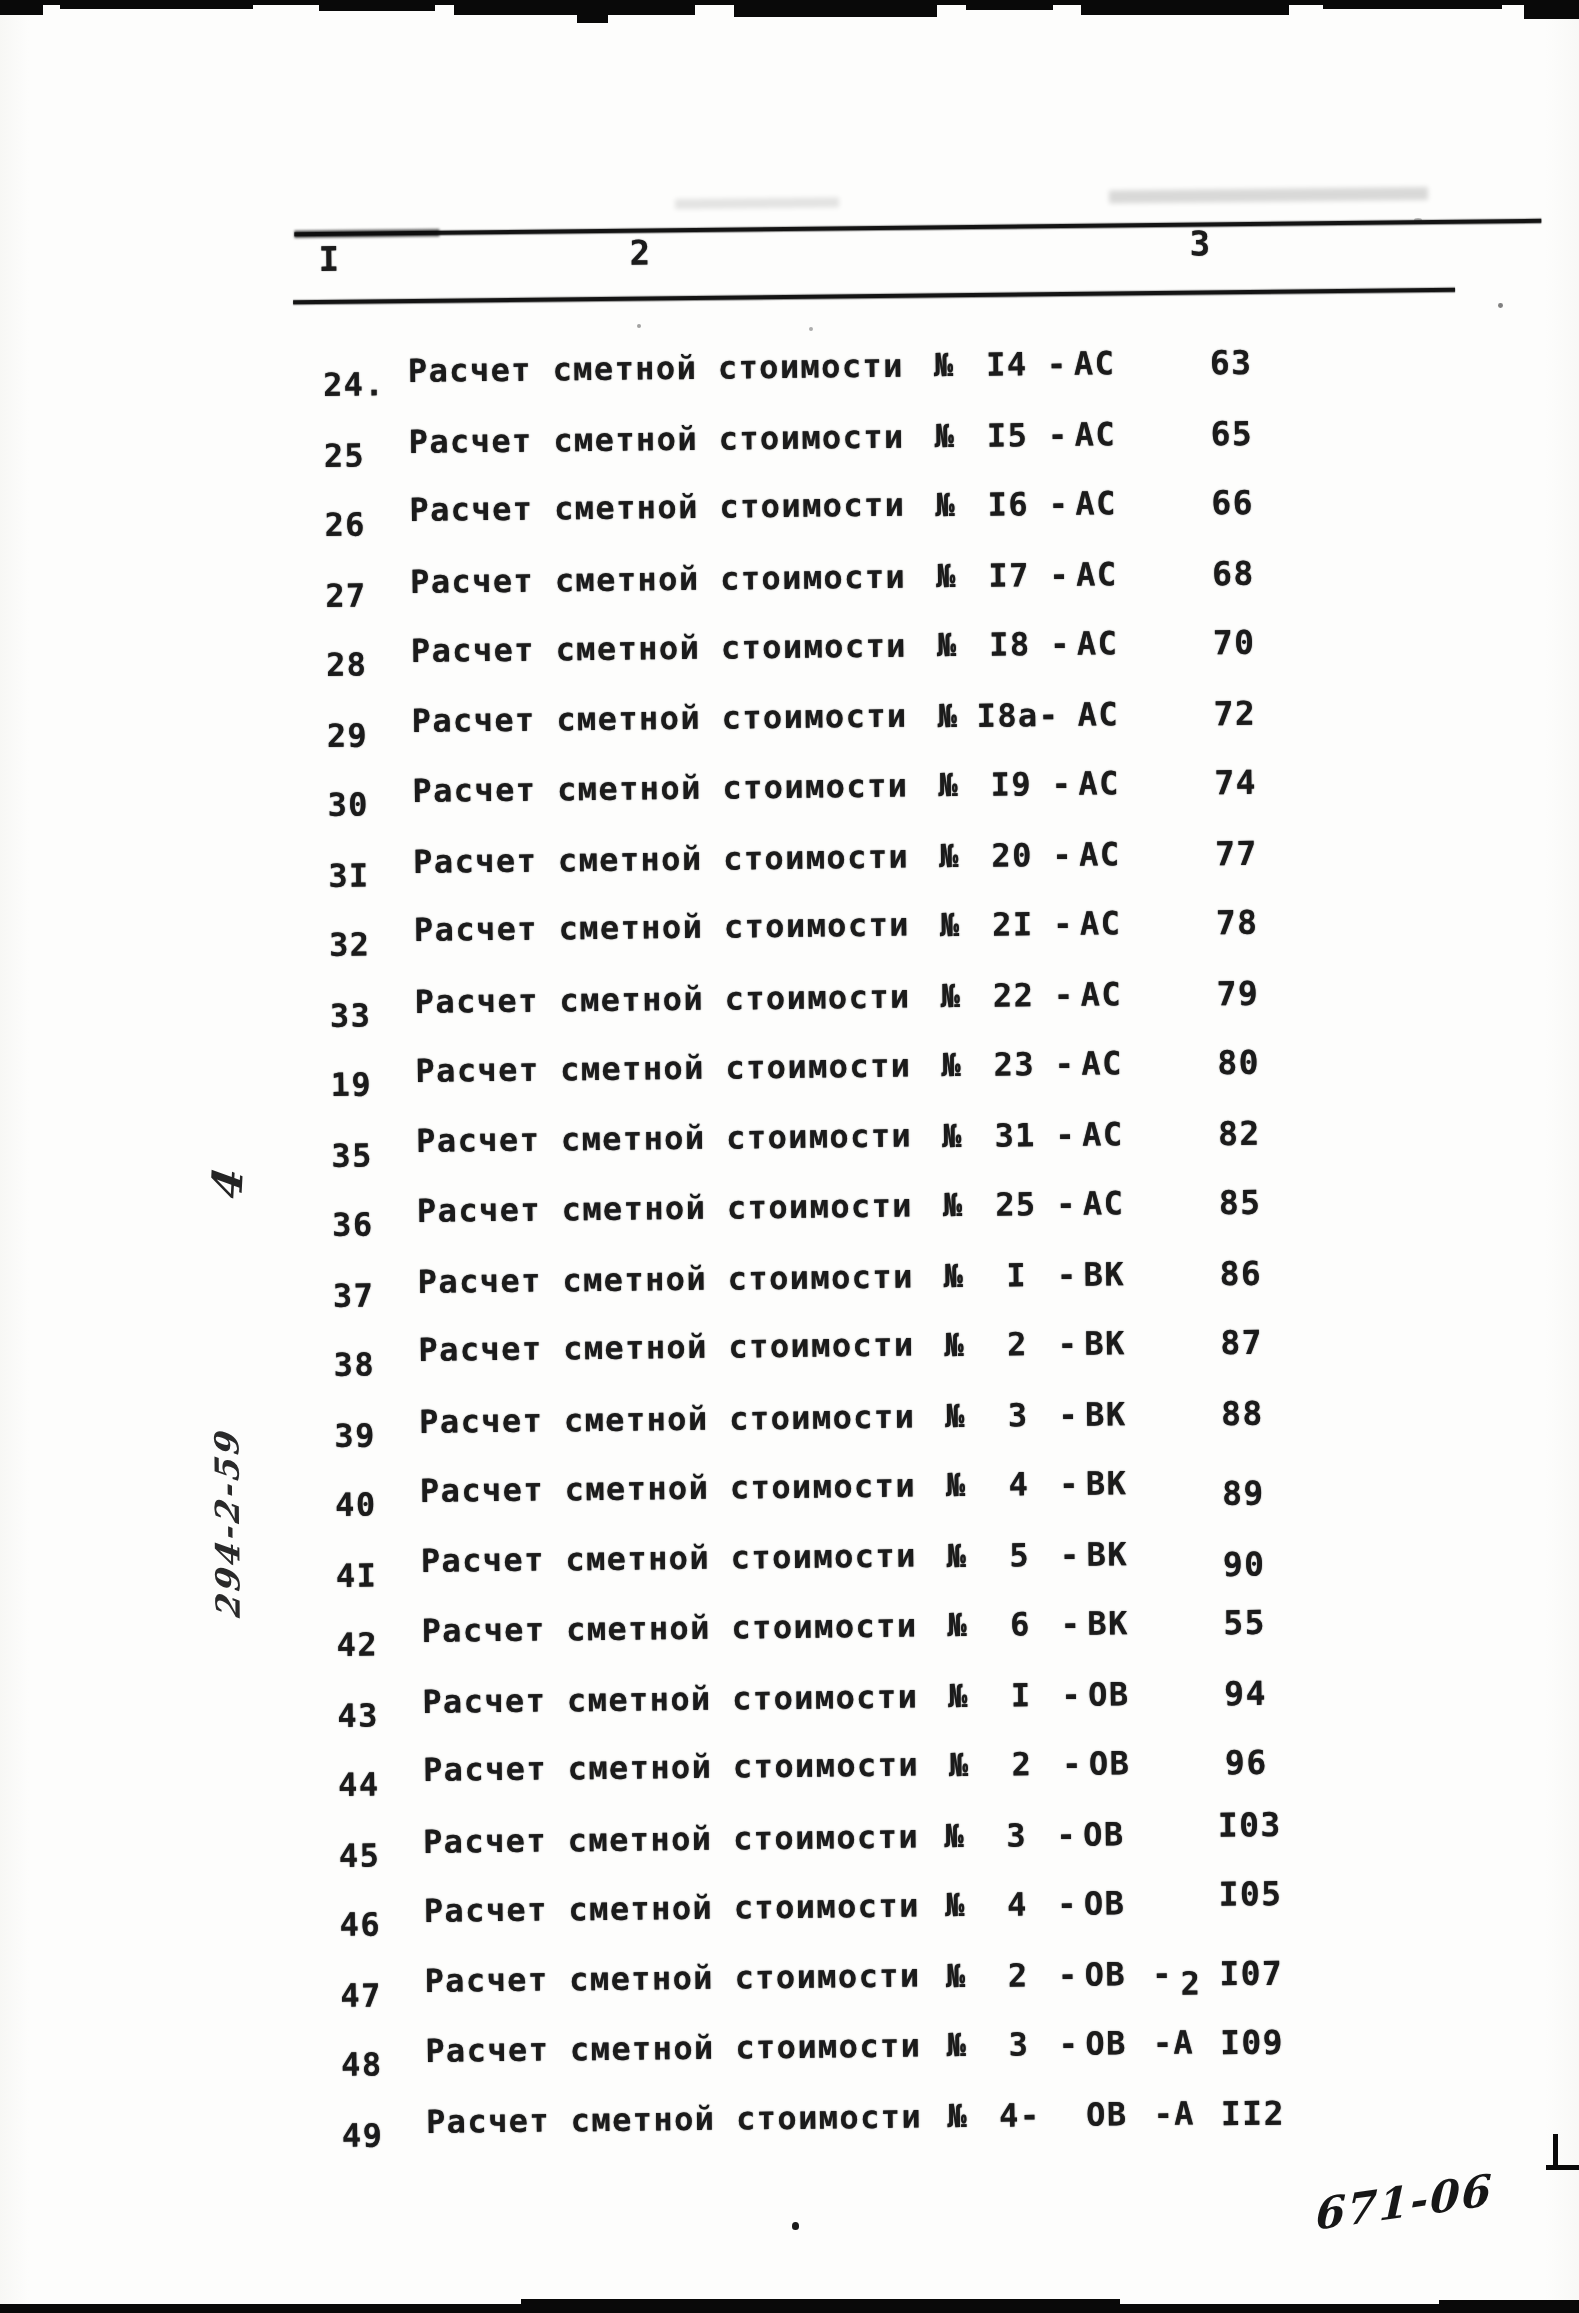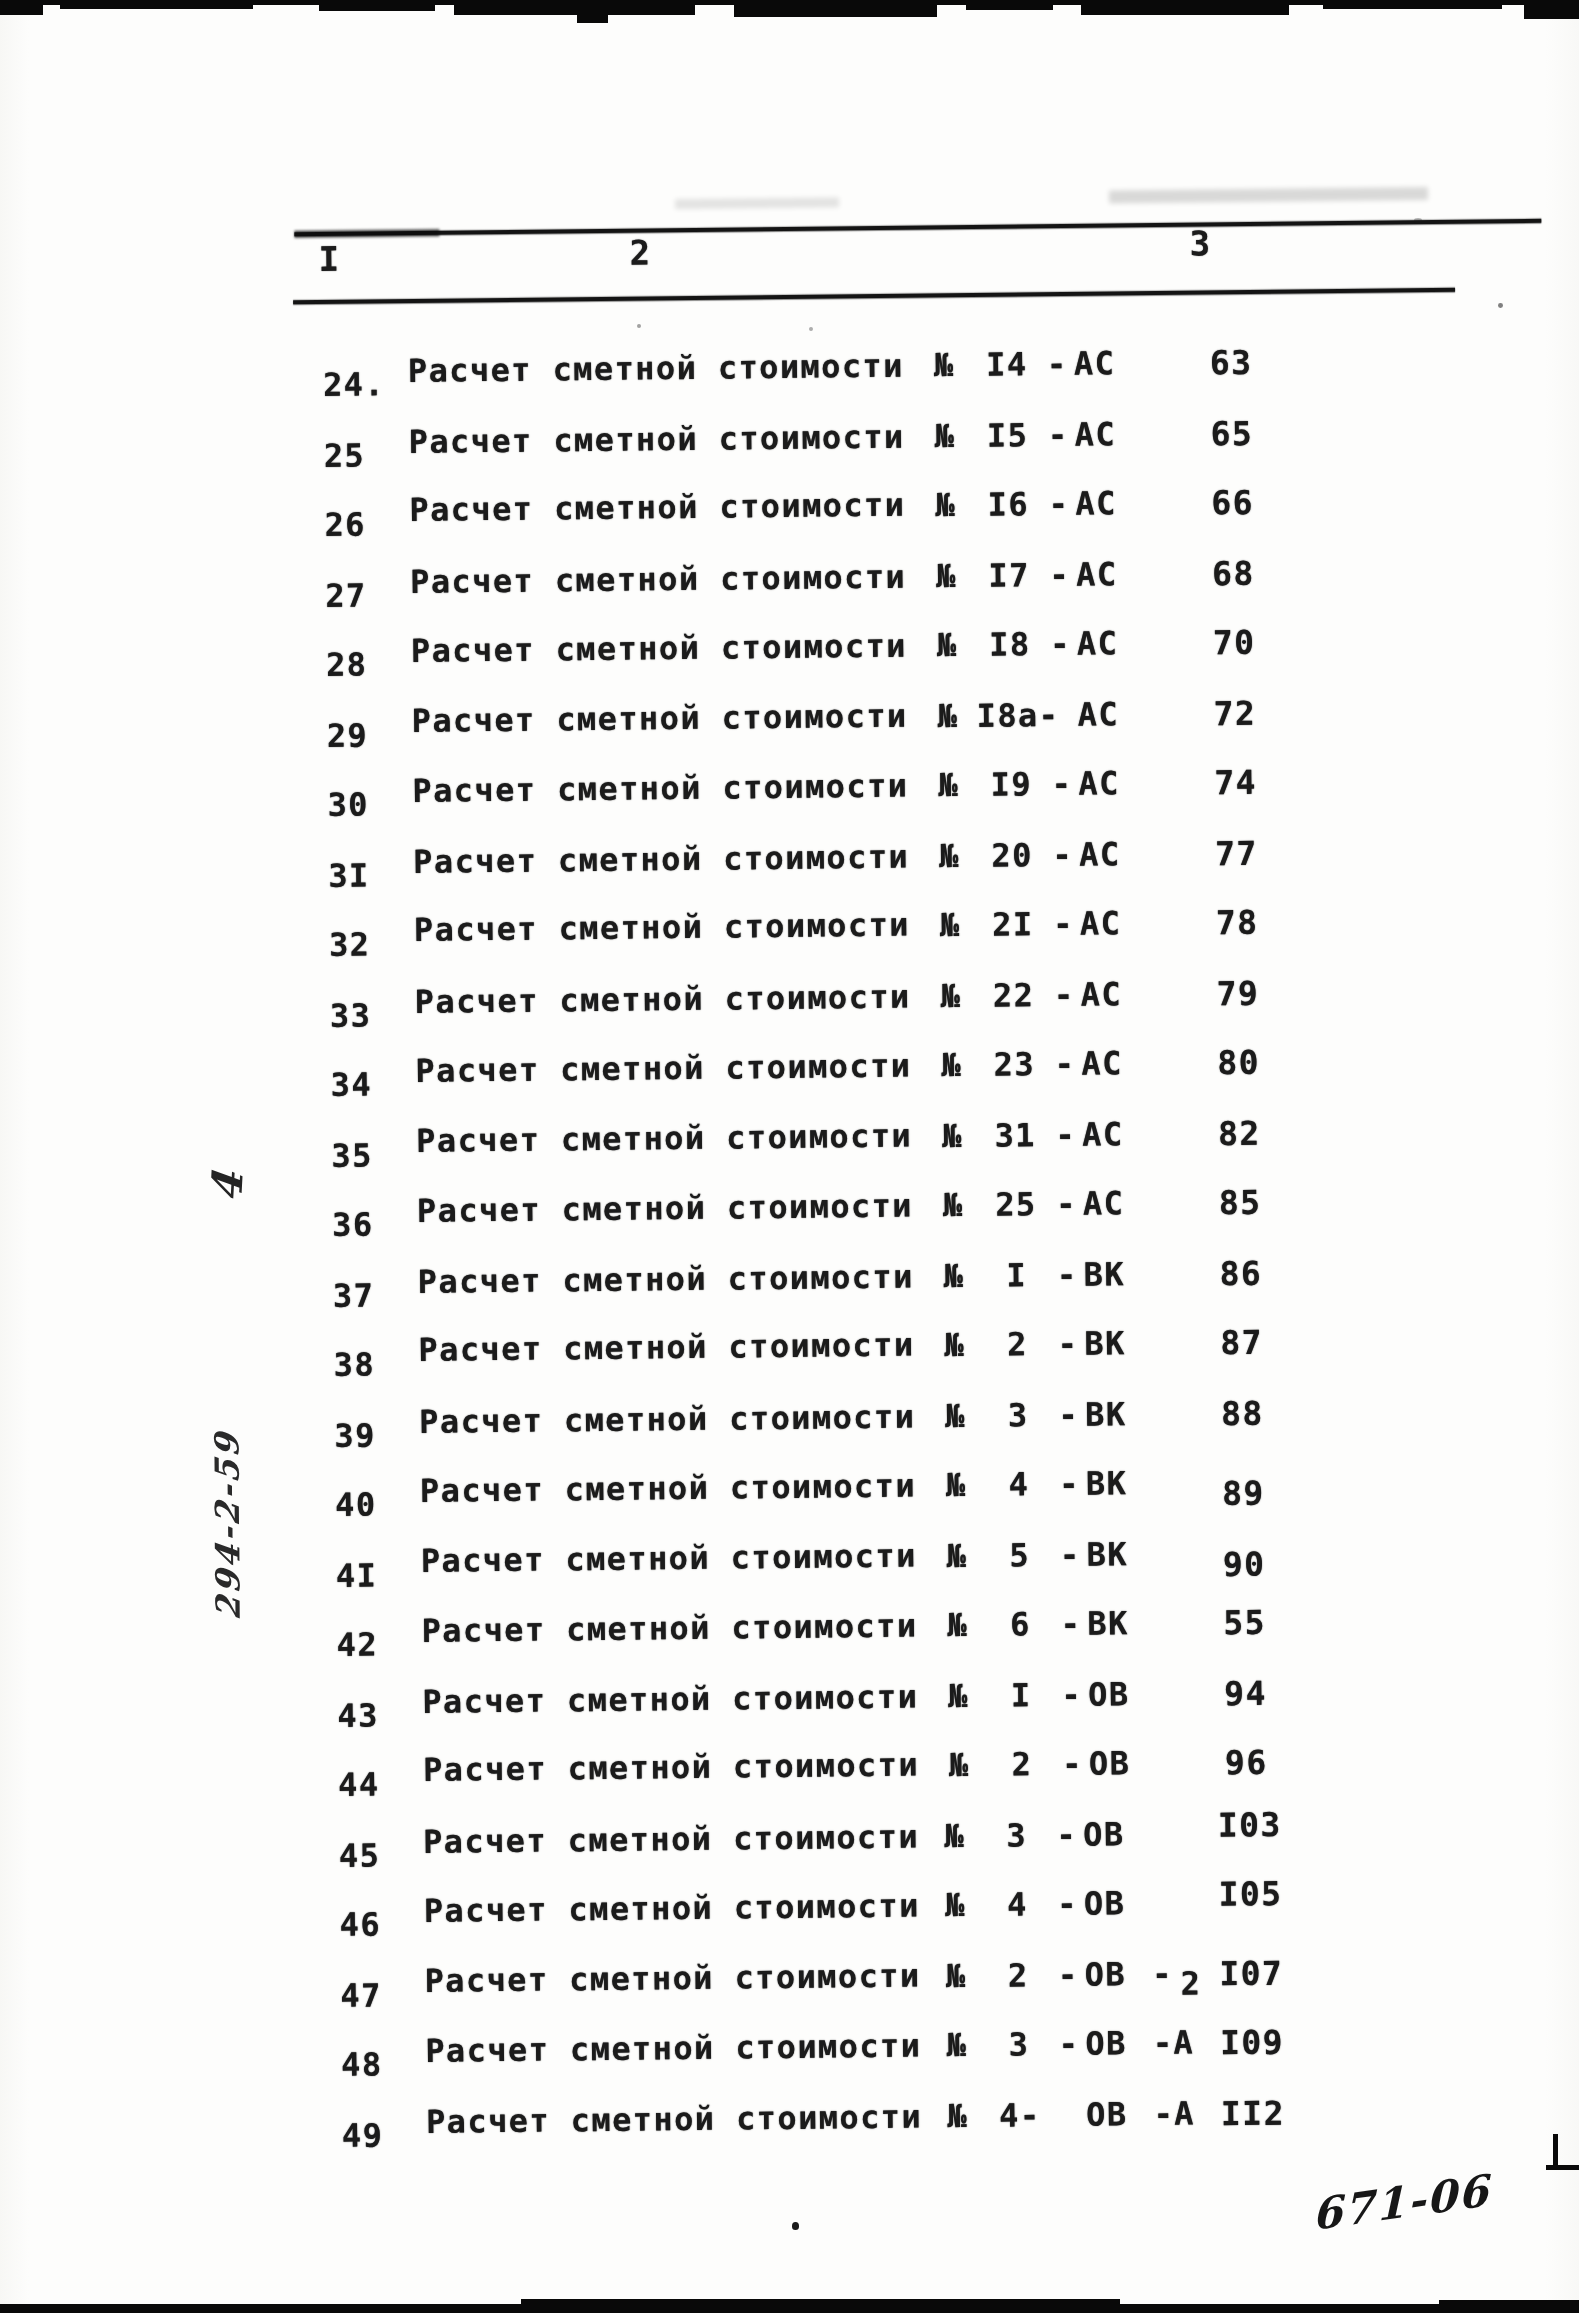--- a/index.html
+++ b/index.html
@@ -179,21 +179,21 @@
           <span class="cell c-num">33</span>
           <span class="cell c-phrase">Расчет сметной стоимости</span>
           <span class="cell c-no">№</span>
           <span class="cell c-idx">22</span>
           <span class="cell c-dash">-</span>
           <span class="cell c-code">АС</span>
           <span class="cell c-suffix"></span>
           <span class="cell c-page">79</span>
         </div>
         <div class="row">
-          <span class="cell c-num">34</span>
+          <span class="cell c-num">19</span>
           <span class="cell c-phrase">Расчет сметной стоимости</span>
           <span class="cell c-no">№</span>
           <span class="cell c-idx">23</span>
           <span class="cell c-dash">-</span>
           <span class="cell c-code">АС</span>
           <span class="cell c-suffix"></span>
           <span class="cell c-page">80</span>
         </div>
         <div class="row">
           <span class="cell c-num">35</span>

